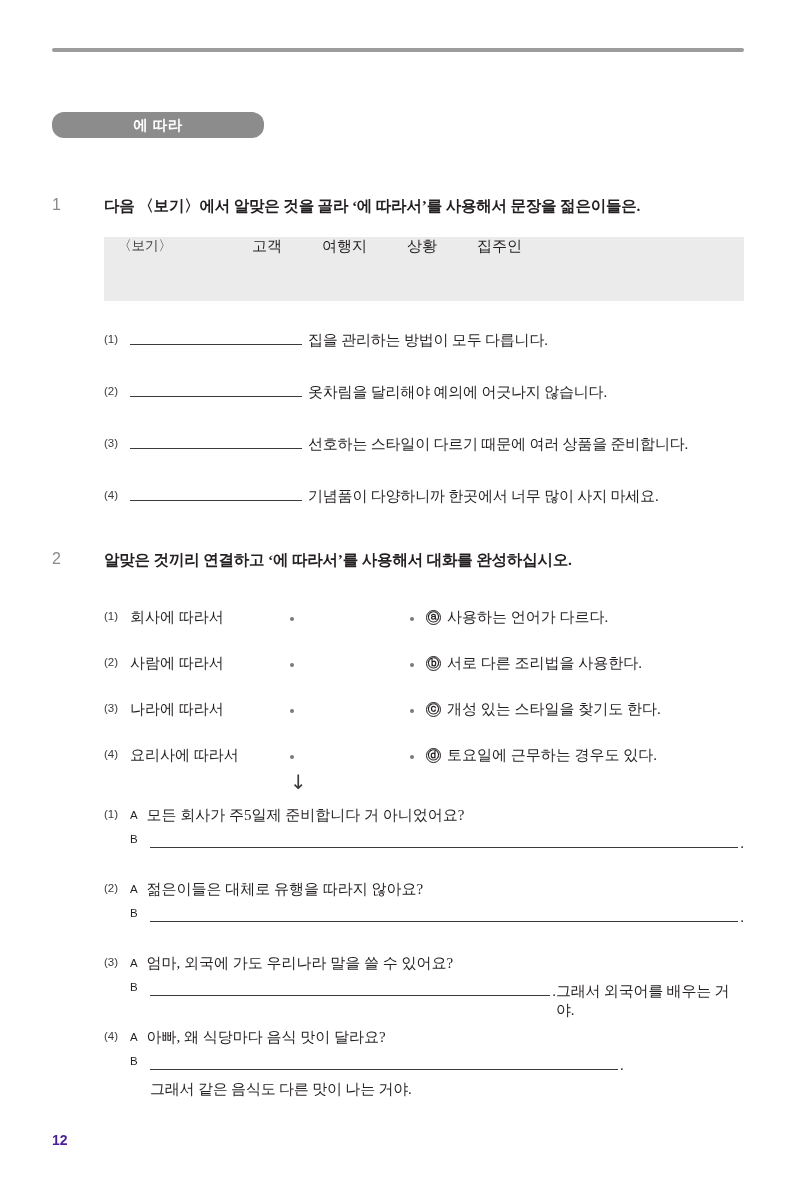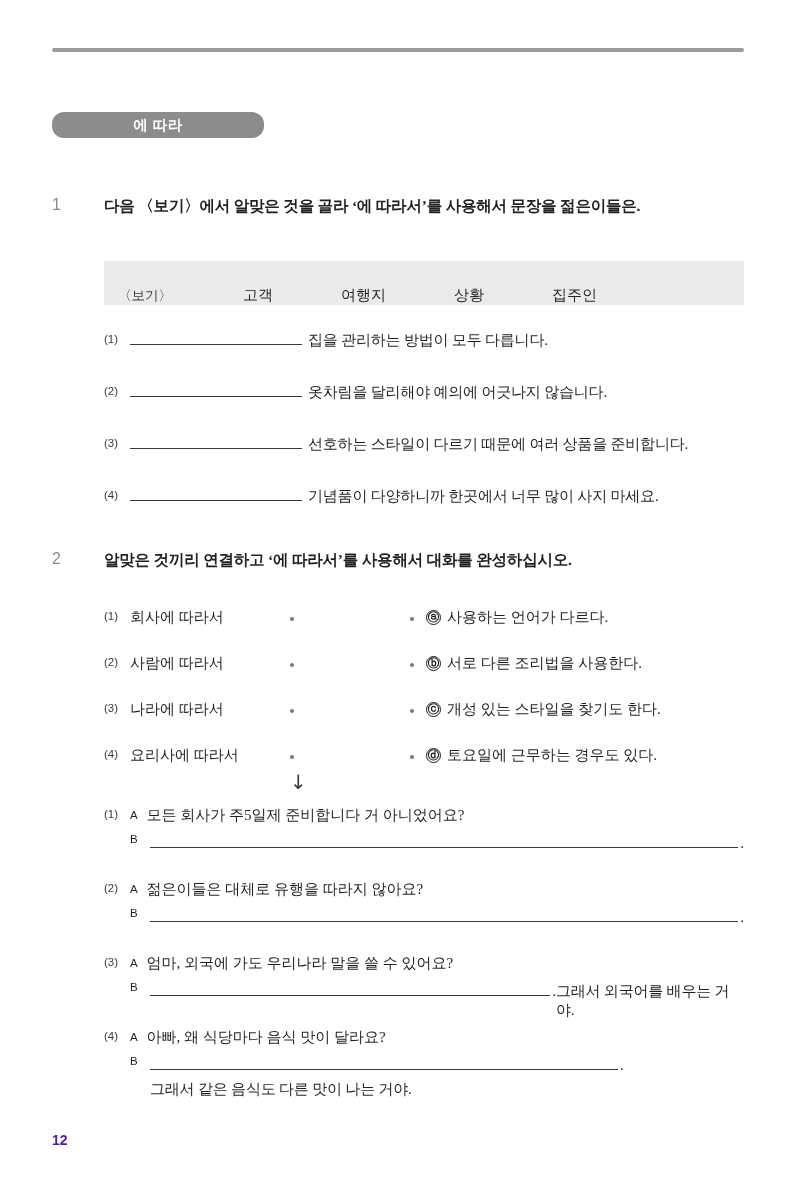--- a/index.html
+++ b/index.html
@@ -63,40 +63,40 @@
     margin-left: 52px;
     font-size: 15.5px;
     font-weight: bold;
     line-height: 1.3;
     letter-spacing: -0.2px;
   }
   
   .bank {
     position: absolute;
     left: 104px;
-    top: 261px;
+    top: 237px;
     width: 640px;
-    height: 44px;
+    height: 64px;
     background: #ebebeb;
     display: flex;
-    align-items: flex-end;
+    align-items: flex-start;
   }
   .bank-label {
     font-size: 13.5px;
     margin-left: 14px;
     width: 92px;
     color: #3b3b3b;
   }
   .bank-words {
     display: flex;
     flex: 1;
     justify-content: flex-start;
-    gap: 68px;
+    gap: 40px;
     font-size: 15px;
-    margin-left: 33px;
+    margin-left: 42px;
   }
   
   .q-row {
     position: absolute;
     left: 104px;
     display: flex;
     align-items: baseline;
     font-size: 15px;
   }
   .q-idx {

